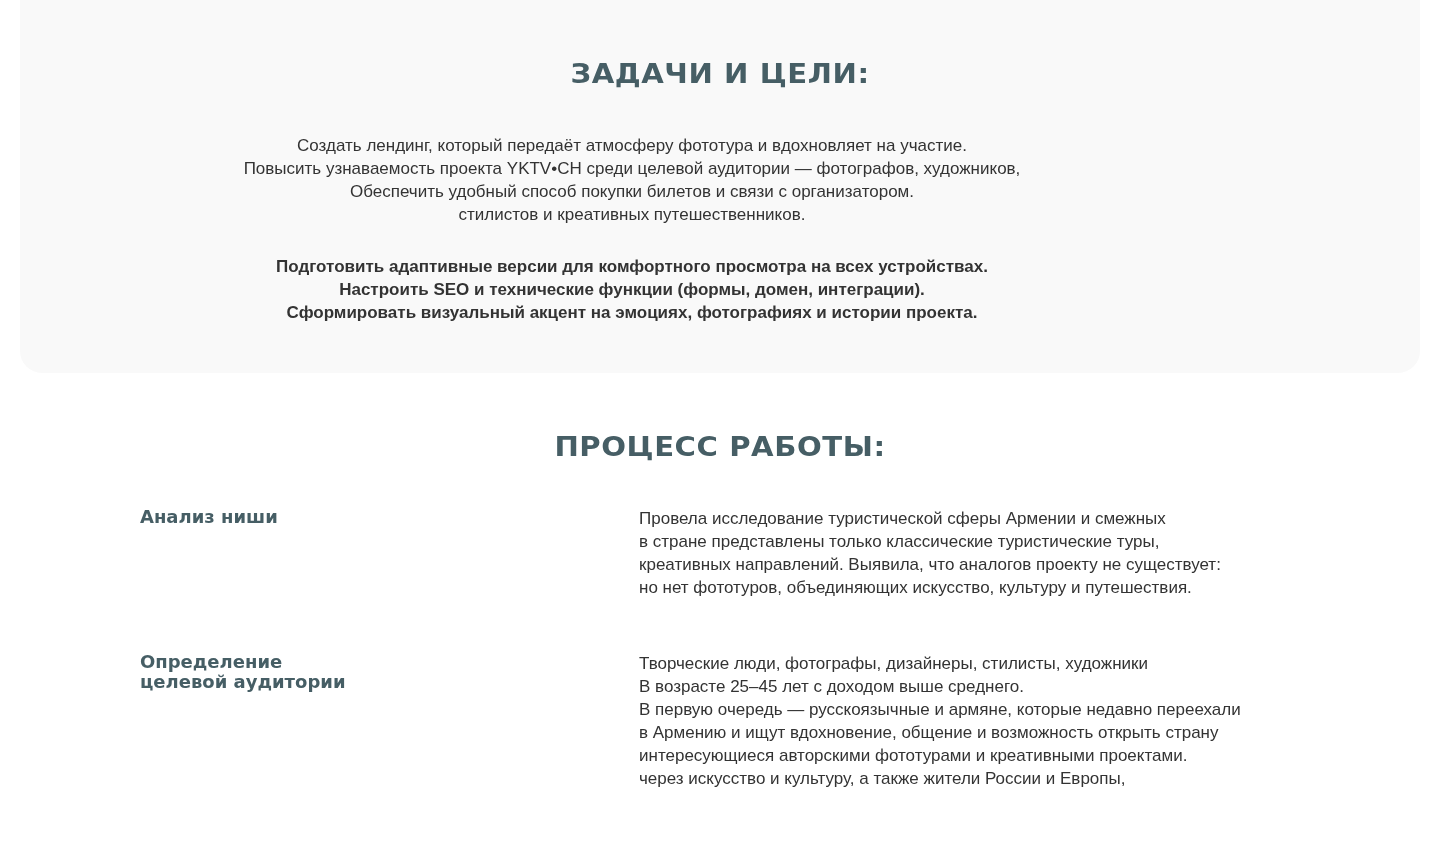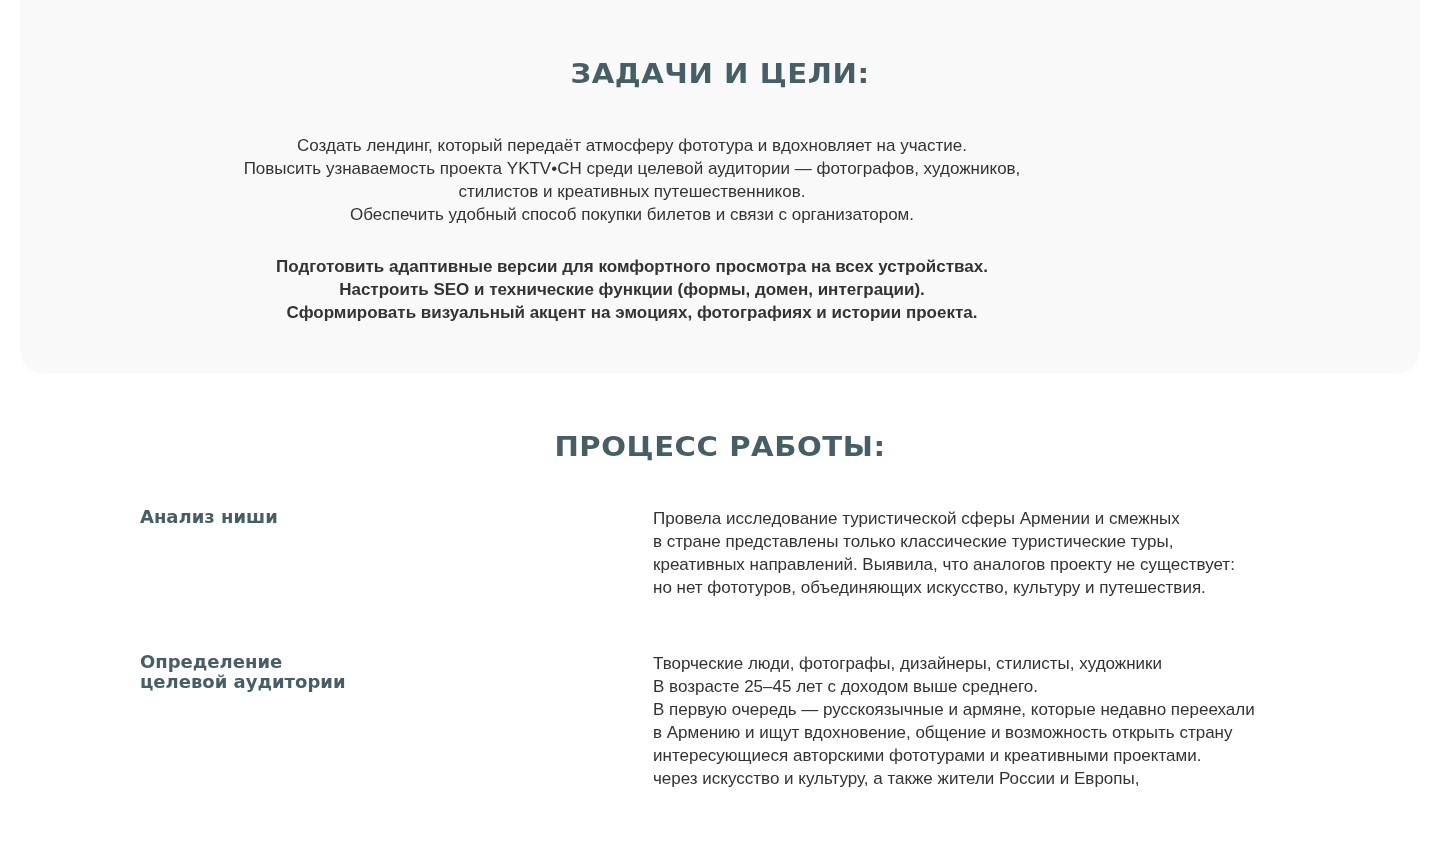--- a/index.html
+++ b/index.html
@@ -75,34 +75,34 @@
     }
     .step-title .line { display: block; }
     .step-desc {
       position: absolute;
       left: 639px;
       top: 0;
       font-size: 17px;
       line-height: 23px;
       color: #333333;
     }
-    .step-desc .line { display: block; white-space: nowrap; margin-left: 14px; }
+    .step-desc .line { display: block; white-space: nowrap; }
   </style>
 </head>
 <body>
 
 <div class="goals-card"></div>
 
 <h2 class="section-title goals-title">ЗАДАЧИ И ЦЕЛИ:</h2>
 
 <div class="goals-list group-1">
   <span class="line">Создать лендинг, который передаёт атмосферу фототура и вдохновляет на участие.</span>
   <span class="line">Повысить узнаваемость проекта YKTV•CH среди целевой аудитории — фотографов, художников,</span>
+  <span class="line">Обеспечить удобный способ покупки билетов и связи с организатором.</span>
   <span class="line">стилистов и креативных путешественников.</span>
-  <span class="line">Обеспечить удобный способ покупки билетов и связи с организатором.</span>
 </div>
 
 <div class="goals-list group-2">
   <span class="line">Подготовить адаптивные версии для комфортного просмотра на всех устройствах.</span>
   <span class="line">Настроить SEO и технические функции (формы, домен, интеграции).</span>
   <span class="line">Сформировать визуальный акцент на эмоциях, фотографиях и истории проекта.</span>
 </div>
 
 <h2 class="section-title process-title">ПРОЦЕСС РАБОТЫ:</h2>
 

